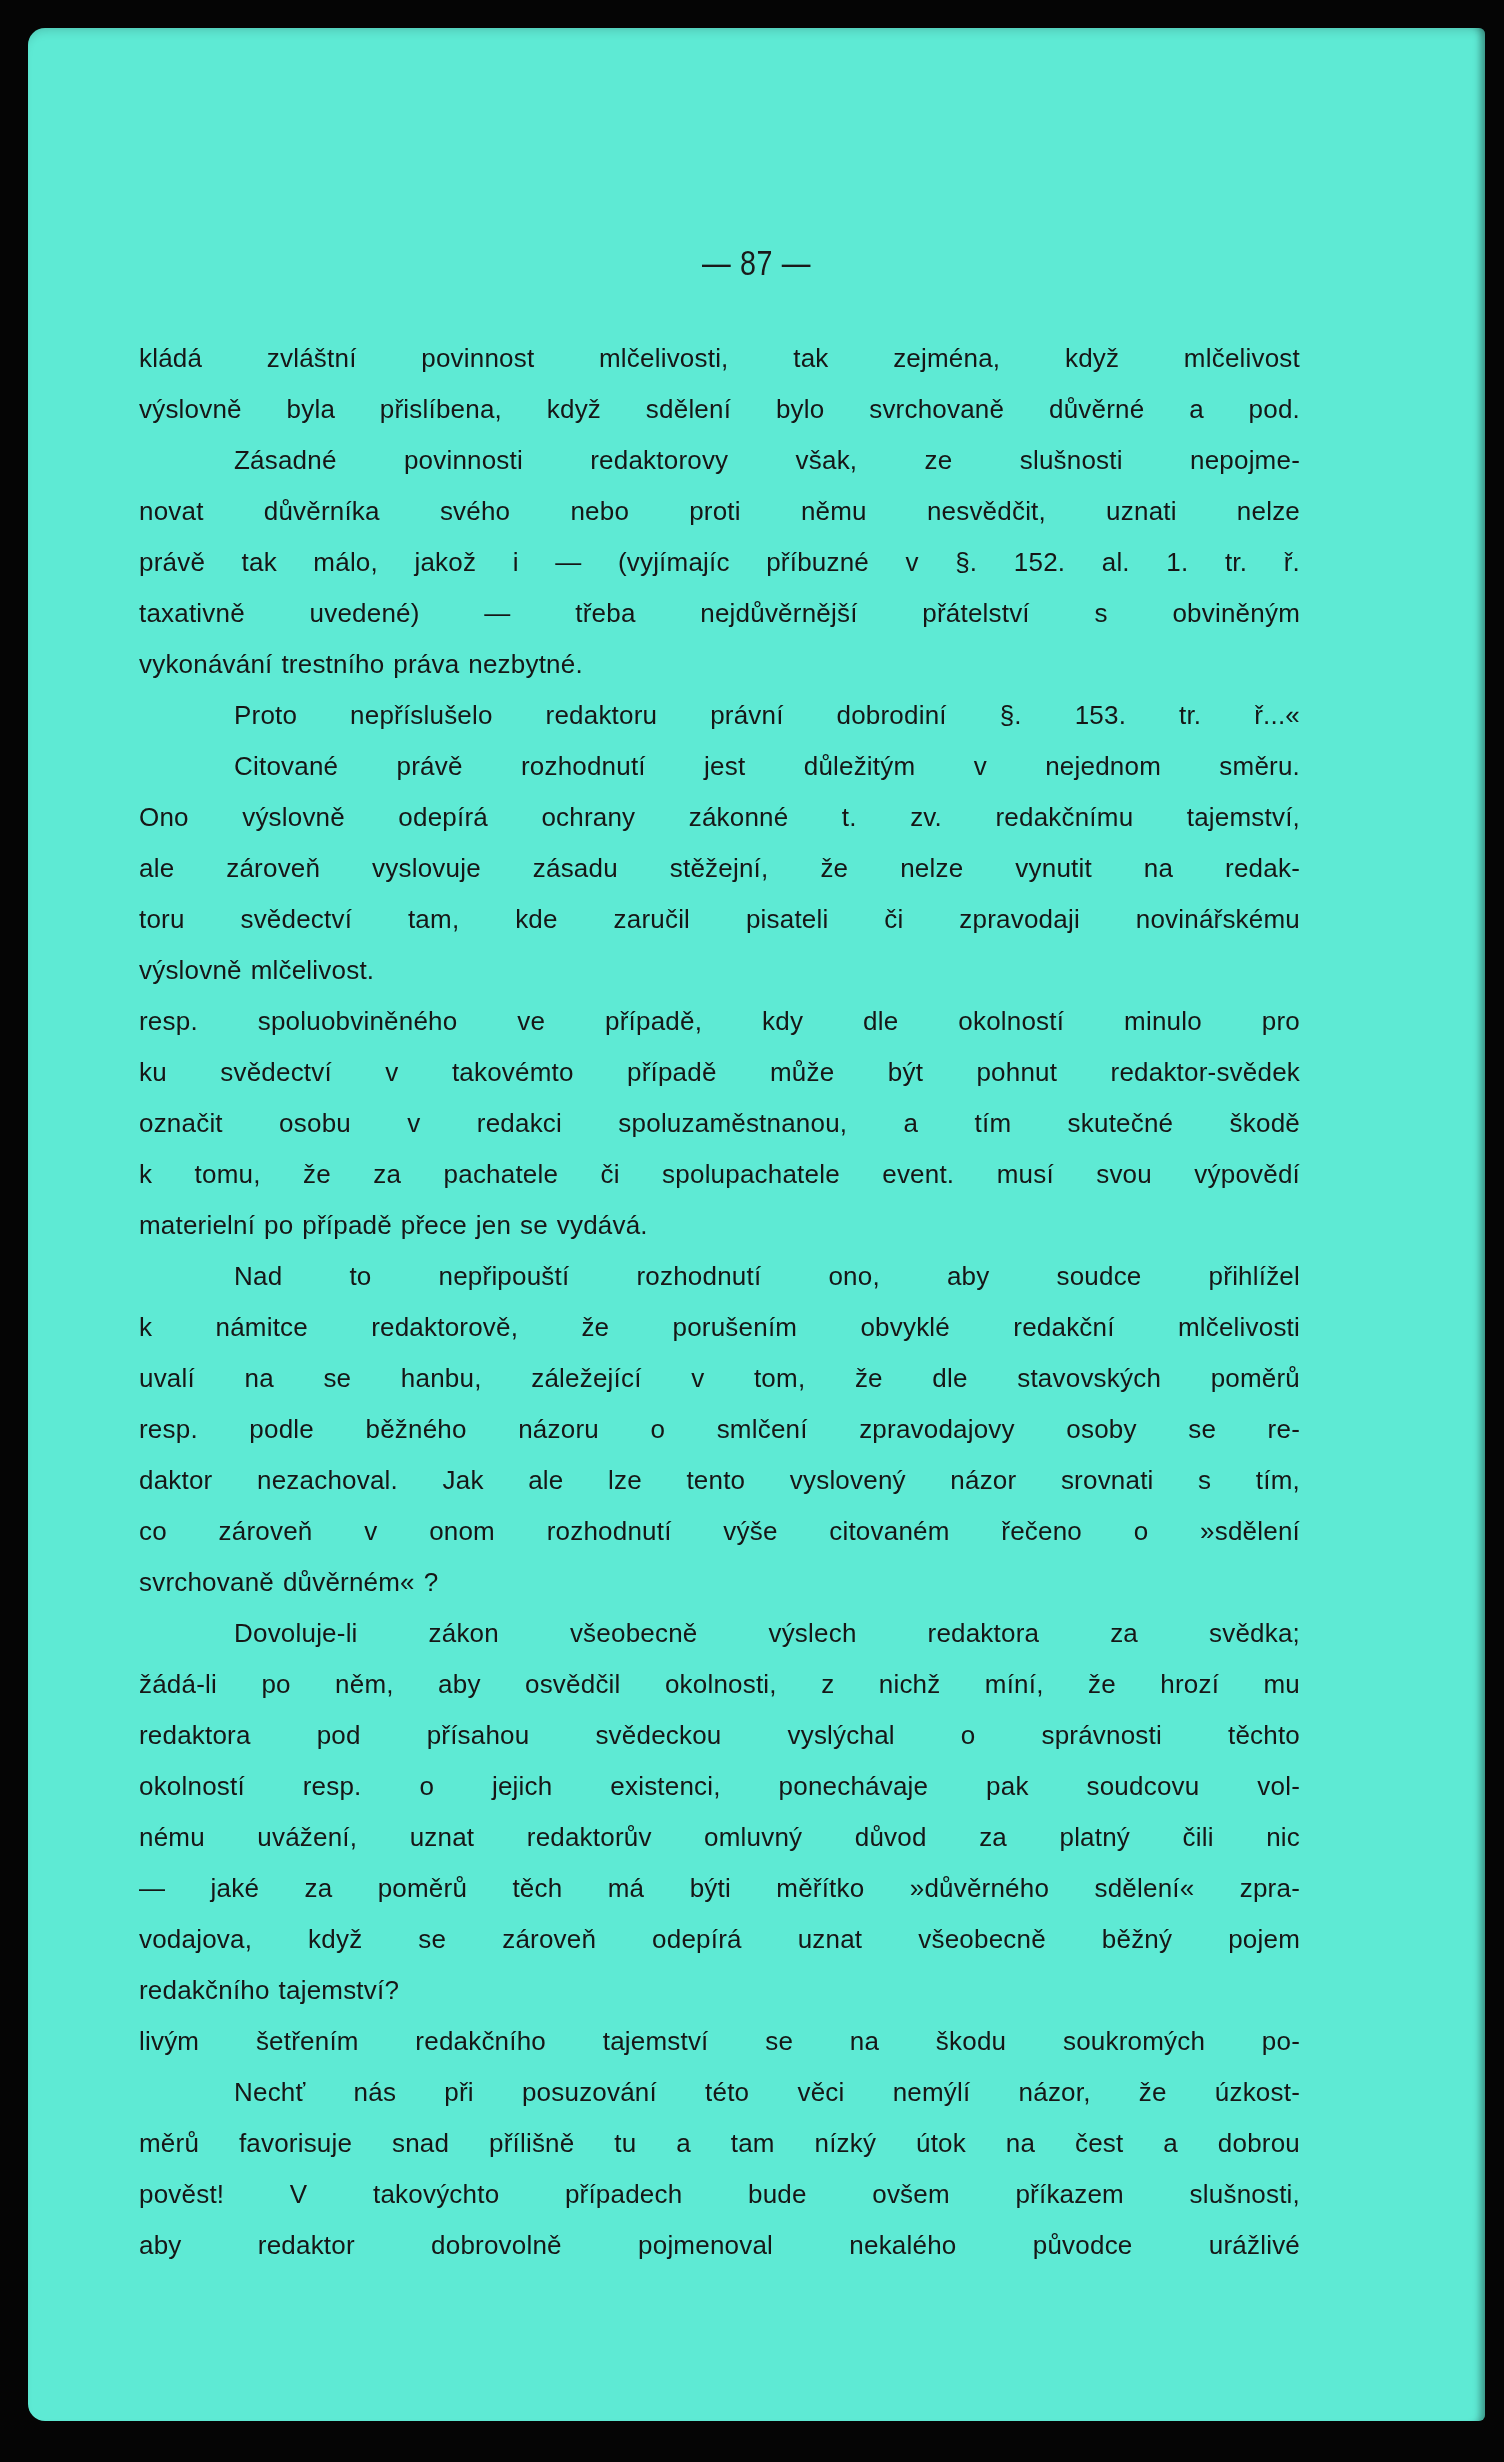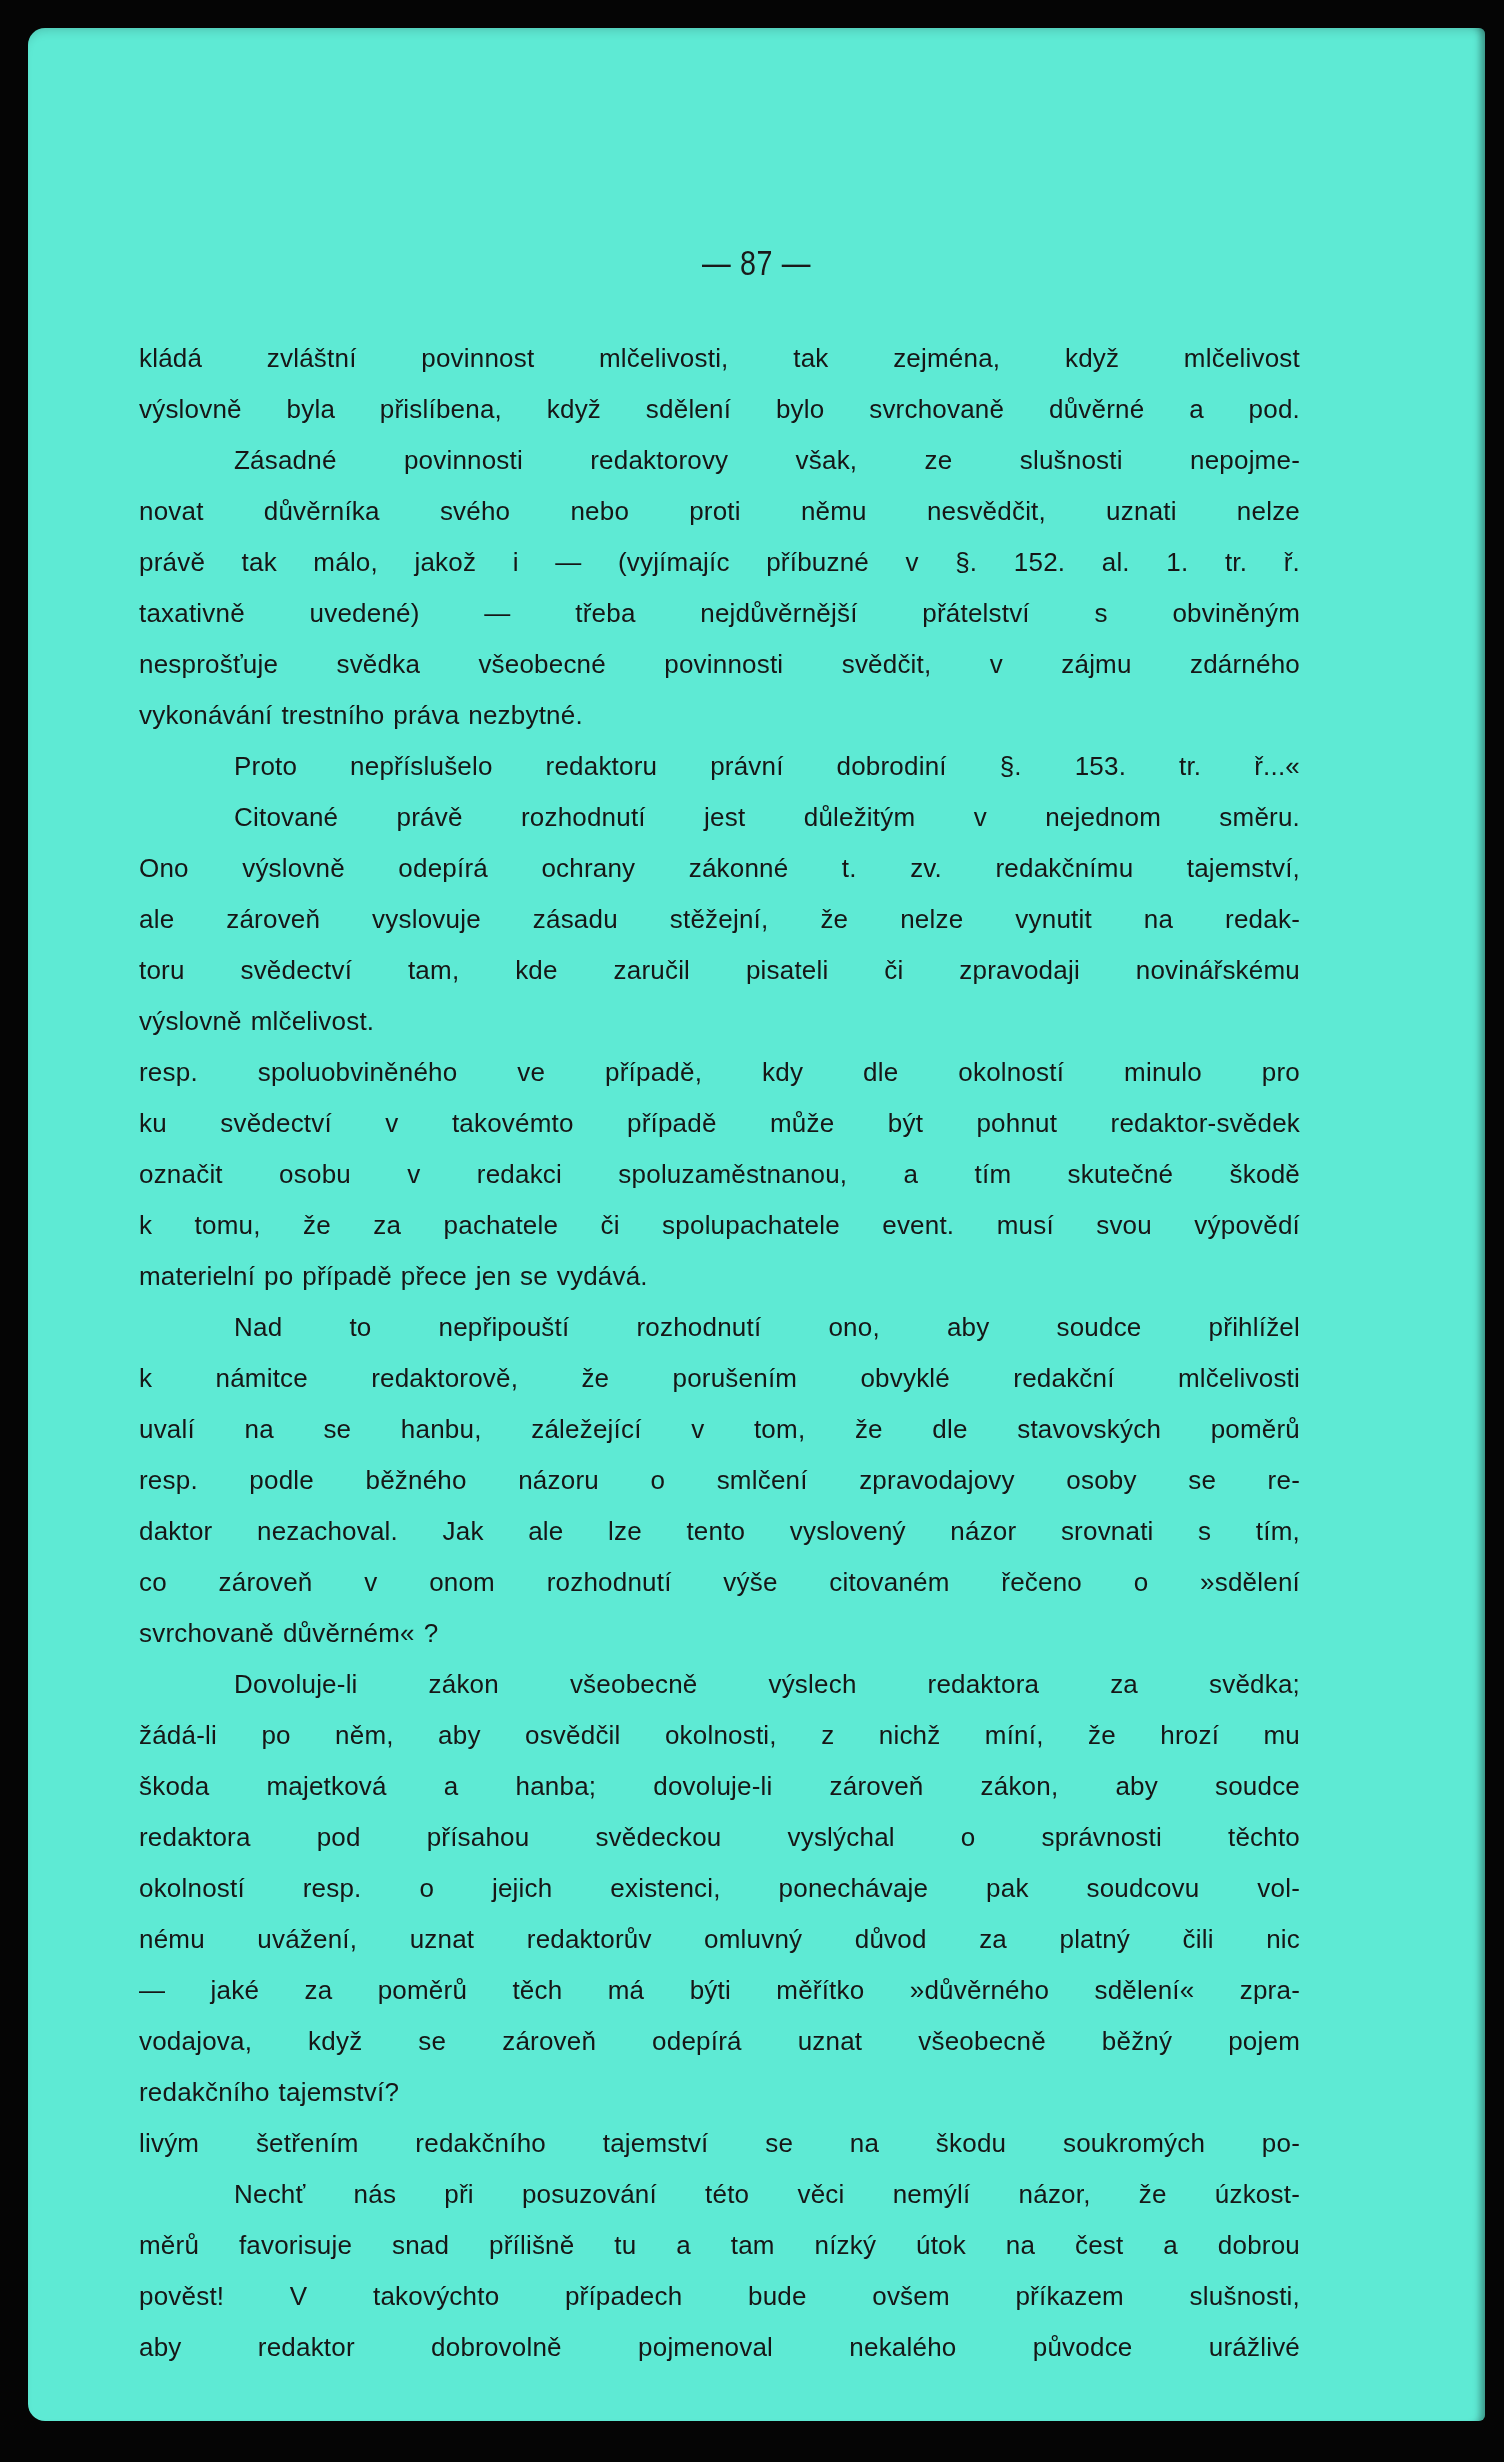--- a/index.html
+++ b/index.html
@@ -53,21 +53,20 @@
 
 <div class="page">
   <div class="page-number">— 87 —</div>
   <div class="text-column" id="text-column">
       <div class="line">kládá zvláštní povinnost mlčelivosti, tak zejména, když mlčelivost</div>
       <div class="line">výslovně byla přislíbena, když sdělení bylo svrchovaně důvěrné a pod.</div>
       <div class="line indent">Zásadné povinnosti redaktorovy však, ze slušnosti nepojme-</div>
       <div class="line">novat důvěrníka svého nebo proti němu nesvědčit, uznati nelze</div>
       <div class="line">právě tak málo, jakož i — (vyjímajíc příbuzné v §. 152. al. 1. tr. ř.</div>
       <div class="line">taxativně uvedené) — třeba nejdůvěrnější přátelství s obviněným</div>
-      <div class="line">nesprošťuje svědka všeobecné povinnosti svědčit, v zájmu zdárného</div>
       <div class="line last">vykonávání trestního práva nezbytné.</div>
       <div class="line indent">Proto nepříslušelo redaktoru právní dobrodiní §. 153. tr. ř...«</div>
       <div class="line indent">Citované právě rozhodnutí jest důležitým v nejednom směru.</div>
       <div class="line">Ono výslovně odepírá ochrany zákonné t. zv. redakčnímu tajemství,</div>
       <div class="line">ale zároveň vyslovuje zásadu stěžejní, že nelze vynutit na redak-</div>
       <div class="line">toru svědectví tam, kde zaručil pisateli či zpravodaji novinářskému</div>
       <div class="line last">výslovně mlčelivost.</div>
       <div class="line">resp. spoluobviněného ve případě, kdy dle okolností minulo pro</div>
       <div class="line">ku svědectví v takovémto případě může být pohnut redaktor-svědek</div>
       <div class="line">označit osobu v redakci spoluzaměstnanou, a tím skutečné škodě</div>
@@ -75,21 +74,20 @@
       <div class="line last">materielní po případě přece jen se vydává.</div>
       <div class="line indent">Nad to nepřipouští rozhodnutí ono, aby soudce přihlížel</div>
       <div class="line">k námitce redaktorově, že porušením obvyklé redakční mlčelivosti</div>
       <div class="line">uvalí na se hanbu, záležející v tom, že dle stavovských poměrů</div>
       <div class="line">resp. podle běžného názoru o smlčení zpravodajovy osoby se re-</div>
       <div class="line">daktor nezachoval. Jak ale lze tento vyslovený názor srovnati s tím,</div>
       <div class="line">co zároveň v onom rozhodnutí výše citovaném řečeno o »sdělení</div>
       <div class="line last">svrchovaně důvěrném« ?</div>
       <div class="line indent">Dovoluje-li zákon všeobecně výslech redaktora za svědka;</div>
       <div class="line">žádá-li po něm, aby osvědčil okolnosti, z nichž míní, že hrozí mu</div>
-      <div class="line">škoda majetková a hanba; dovoluje-li zároveň zákon, aby soudce</div>
       <div class="line">redaktora pod přísahou svědeckou vyslýchal o správnosti těchto</div>
       <div class="line">okolností resp. o jejich existenci, ponechávaje pak soudcovu vol-</div>
       <div class="line">nému uvážení, uznat redaktorův omluvný důvod za platný čili nic</div>
       <div class="line">— jaké za poměrů těch má býti měřítko »důvěrného sdělení« zpra-</div>
       <div class="line">vodajova, když se zároveň odepírá uznat všeobecně běžný pojem</div>
       <div class="line last">redakčního tajemství?</div>
       <div class="line">livým šetřením redakčního tajemství se na škodu soukromých po-</div>
       <div class="line indent">Nechť nás při posuzování této věci nemýlí názor, že úzkost-</div>
       <div class="line">měrů favorisuje snad přílišně tu a tam nízký útok na čest a dobrou</div>
       <div class="line">pověst! V takovýchto případech bude ovšem příkazem slušnosti,</div>

